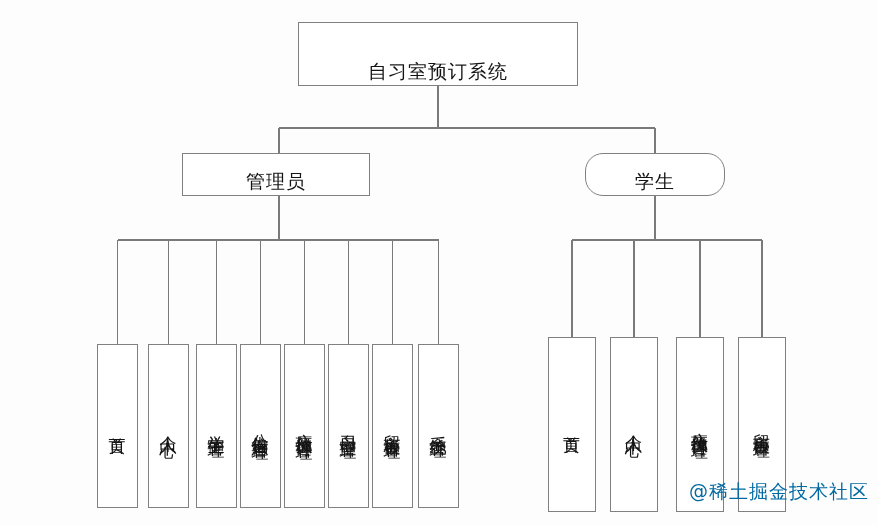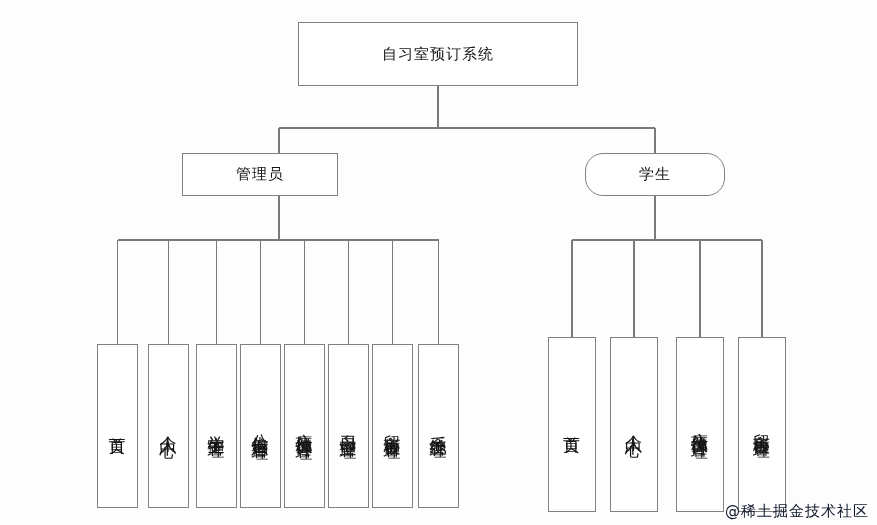--- a/index.html
+++ b/index.html
@@ -28,42 +28,43 @@
     box-sizing: border-box;
     background: #ffffff;
     border: 1px solid #808080;
     display: flex;
     align-items: center;
     justify-content: center;
     color: #141414;
     z-index: 2;
   }
   .node.horiz {
-    font-size: 15px;
+    font-size: 19px;
     letter-spacing: 1px;
+    align-items: flex-end;
   }
   .node.vert {
     writing-mode: vertical-rl;
     text-orientation: upright;
     font-size: 17px;
     letter-spacing: 2px;
     padding-top: 6px;
     padding-bottom: 6px;
   }
   .node.vert span {
     writing-mode: vertical-rl;
     text-orientation: upright;
     line-height: 1.06;
   }
   .watermark {
     position: absolute;
     right: 8px;
-    bottom: 4px;
-    font-size: 15px;
-    color: #0f172a;
+    bottom: 20px;
+    font-size: 19px;
+    color: #0369a1;
     letter-spacing: 1px;
     z-index: 3;
     white-space: nowrap;
   }
 </style>
 </head>
 <body>
 
 <div id="canvas">
   <svg id="wires">
@@ -85,21 +86,21 @@
       <line x1="572" y1="240" x2="762" y2="240" stroke="#7a7a7a" stroke-width="1.4" shape-rendering="crispEdges"></line>
       <line x1="572" y1="240" x2="572" y2="337" stroke="#7a7a7a" stroke-width="1.4" shape-rendering="crispEdges"></line>
       <line x1="634" y1="240" x2="634" y2="337" stroke="#7a7a7a" stroke-width="1.4" shape-rendering="crispEdges"></line>
       <line x1="700" y1="240" x2="700" y2="337" stroke="#7a7a7a" stroke-width="1.4" shape-rendering="crispEdges"></line>
       <line x1="762" y1="240" x2="762" y2="337" stroke="#7a7a7a" stroke-width="1.4" shape-rendering="crispEdges"></line>
     </svg>
   <div id="nodes">
       <div class="node horiz" style="left: 298px; top: 22px; width: 280px; height: 64px;">
         <span>自习室预订系统</span>
       </div>
-      <div class="node horiz" style="left: 182px; top: 153px; width: 156px; height: 43px; font-family: Liberation Mono, monospace;">
+      <div class="node horiz" style="left: 182px; top: 153px; width: 188px; height: 43px; font-family: Liberation Mono, monospace;">
         <span>管理员</span>
       </div>
       <div class="node vert" style="left: 97px; top: 344px; width: 41px; height: 164px;">
         <span>首页</span>
       </div>
       <div class="node vert" style="left: 148px; top: 344px; width: 41px; height: 164px;">
         <span>个人中心</span>
       </div>
       <div class="node vert" style="left: 196px; top: 344px; width: 41px; height: 164px;">
         <span>学生管理</span>

